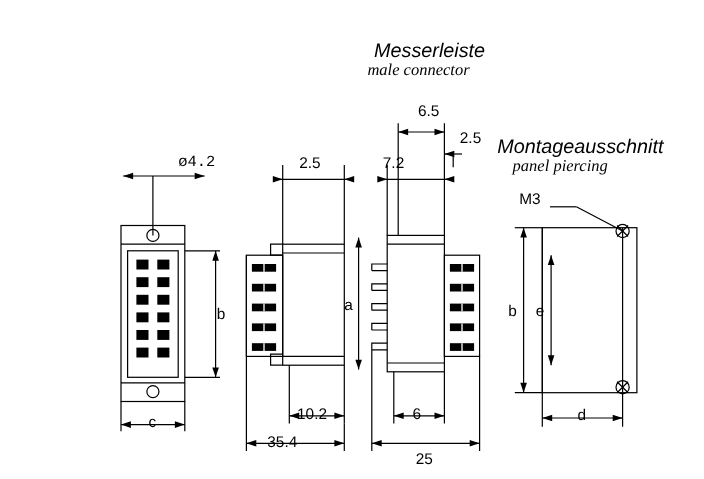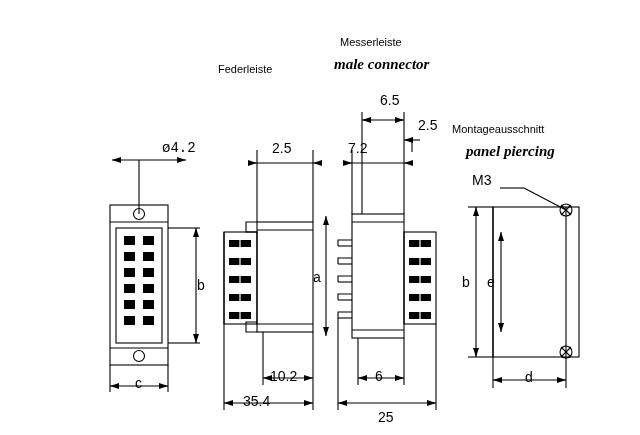--- a/index.html
+++ b/index.html
@@ -25,27 +25,27 @@
   .lbl {
     position: absolute;
     color: #000000;
     font-family: "Liberation Sans", sans-serif;
     white-space: nowrap;
     line-height: 1.12;
   }
   .lbl.serif-italic {
     font-family: "Liberation Serif", serif;
     font-style: italic;
-    font-weight: bold;
   }
   .dim {
     font-size: 14px;
   }
   .head {
-    font-size: 11px;
+    font-size: 18px;
+    font-style: italic;
   }
   .head-it {
     font-size: 15px;
   }
   .letter {
     font-size: 14px;
   }
 </style>
 </head>
 <body>
@@ -251,21 +251,20 @@
         <line x1="493" y1="357" x2="493" y2="388"></line>
         <line x1="566" y1="357" x2="566" y2="388"></line>
         <line x1="493" y1="380" x2="566" y2="380"></line>
         <path d="M493,380 l9,-3 v6 z" fill="#000000" stroke="none"></path>
         <path d="M566,380 l-9,-3 v6 z" fill="#000000" stroke="none"></path>
       </g>
 
     </g>
   </svg>
 
-  <div class="lbl head" style="left:218px; top:63px;">Federleiste</div>
 
   <div class="lbl head" style="left:340px; top:36px;">Messerleiste</div>
   <div class="lbl head-it serif-italic" style="left:334px; top:56px;">male connector</div>
 
   <div class="lbl head-it serif-italic" style="left:466px; top:143px;">panel piercing</div>
   <div class="lbl head" style="left:452px; top:123px;">Montageausschnitt</div>
 
   <div class="lbl dim" style="left:162px; top:141px;font-family:Liberation Mono, monospace;">ø4.2</div>
   <div class="lbl dim" style="left:272px; top:141px;">2.5</div>
   <div class="lbl dim" style="left:348px; top:141px;">7.2</div>

